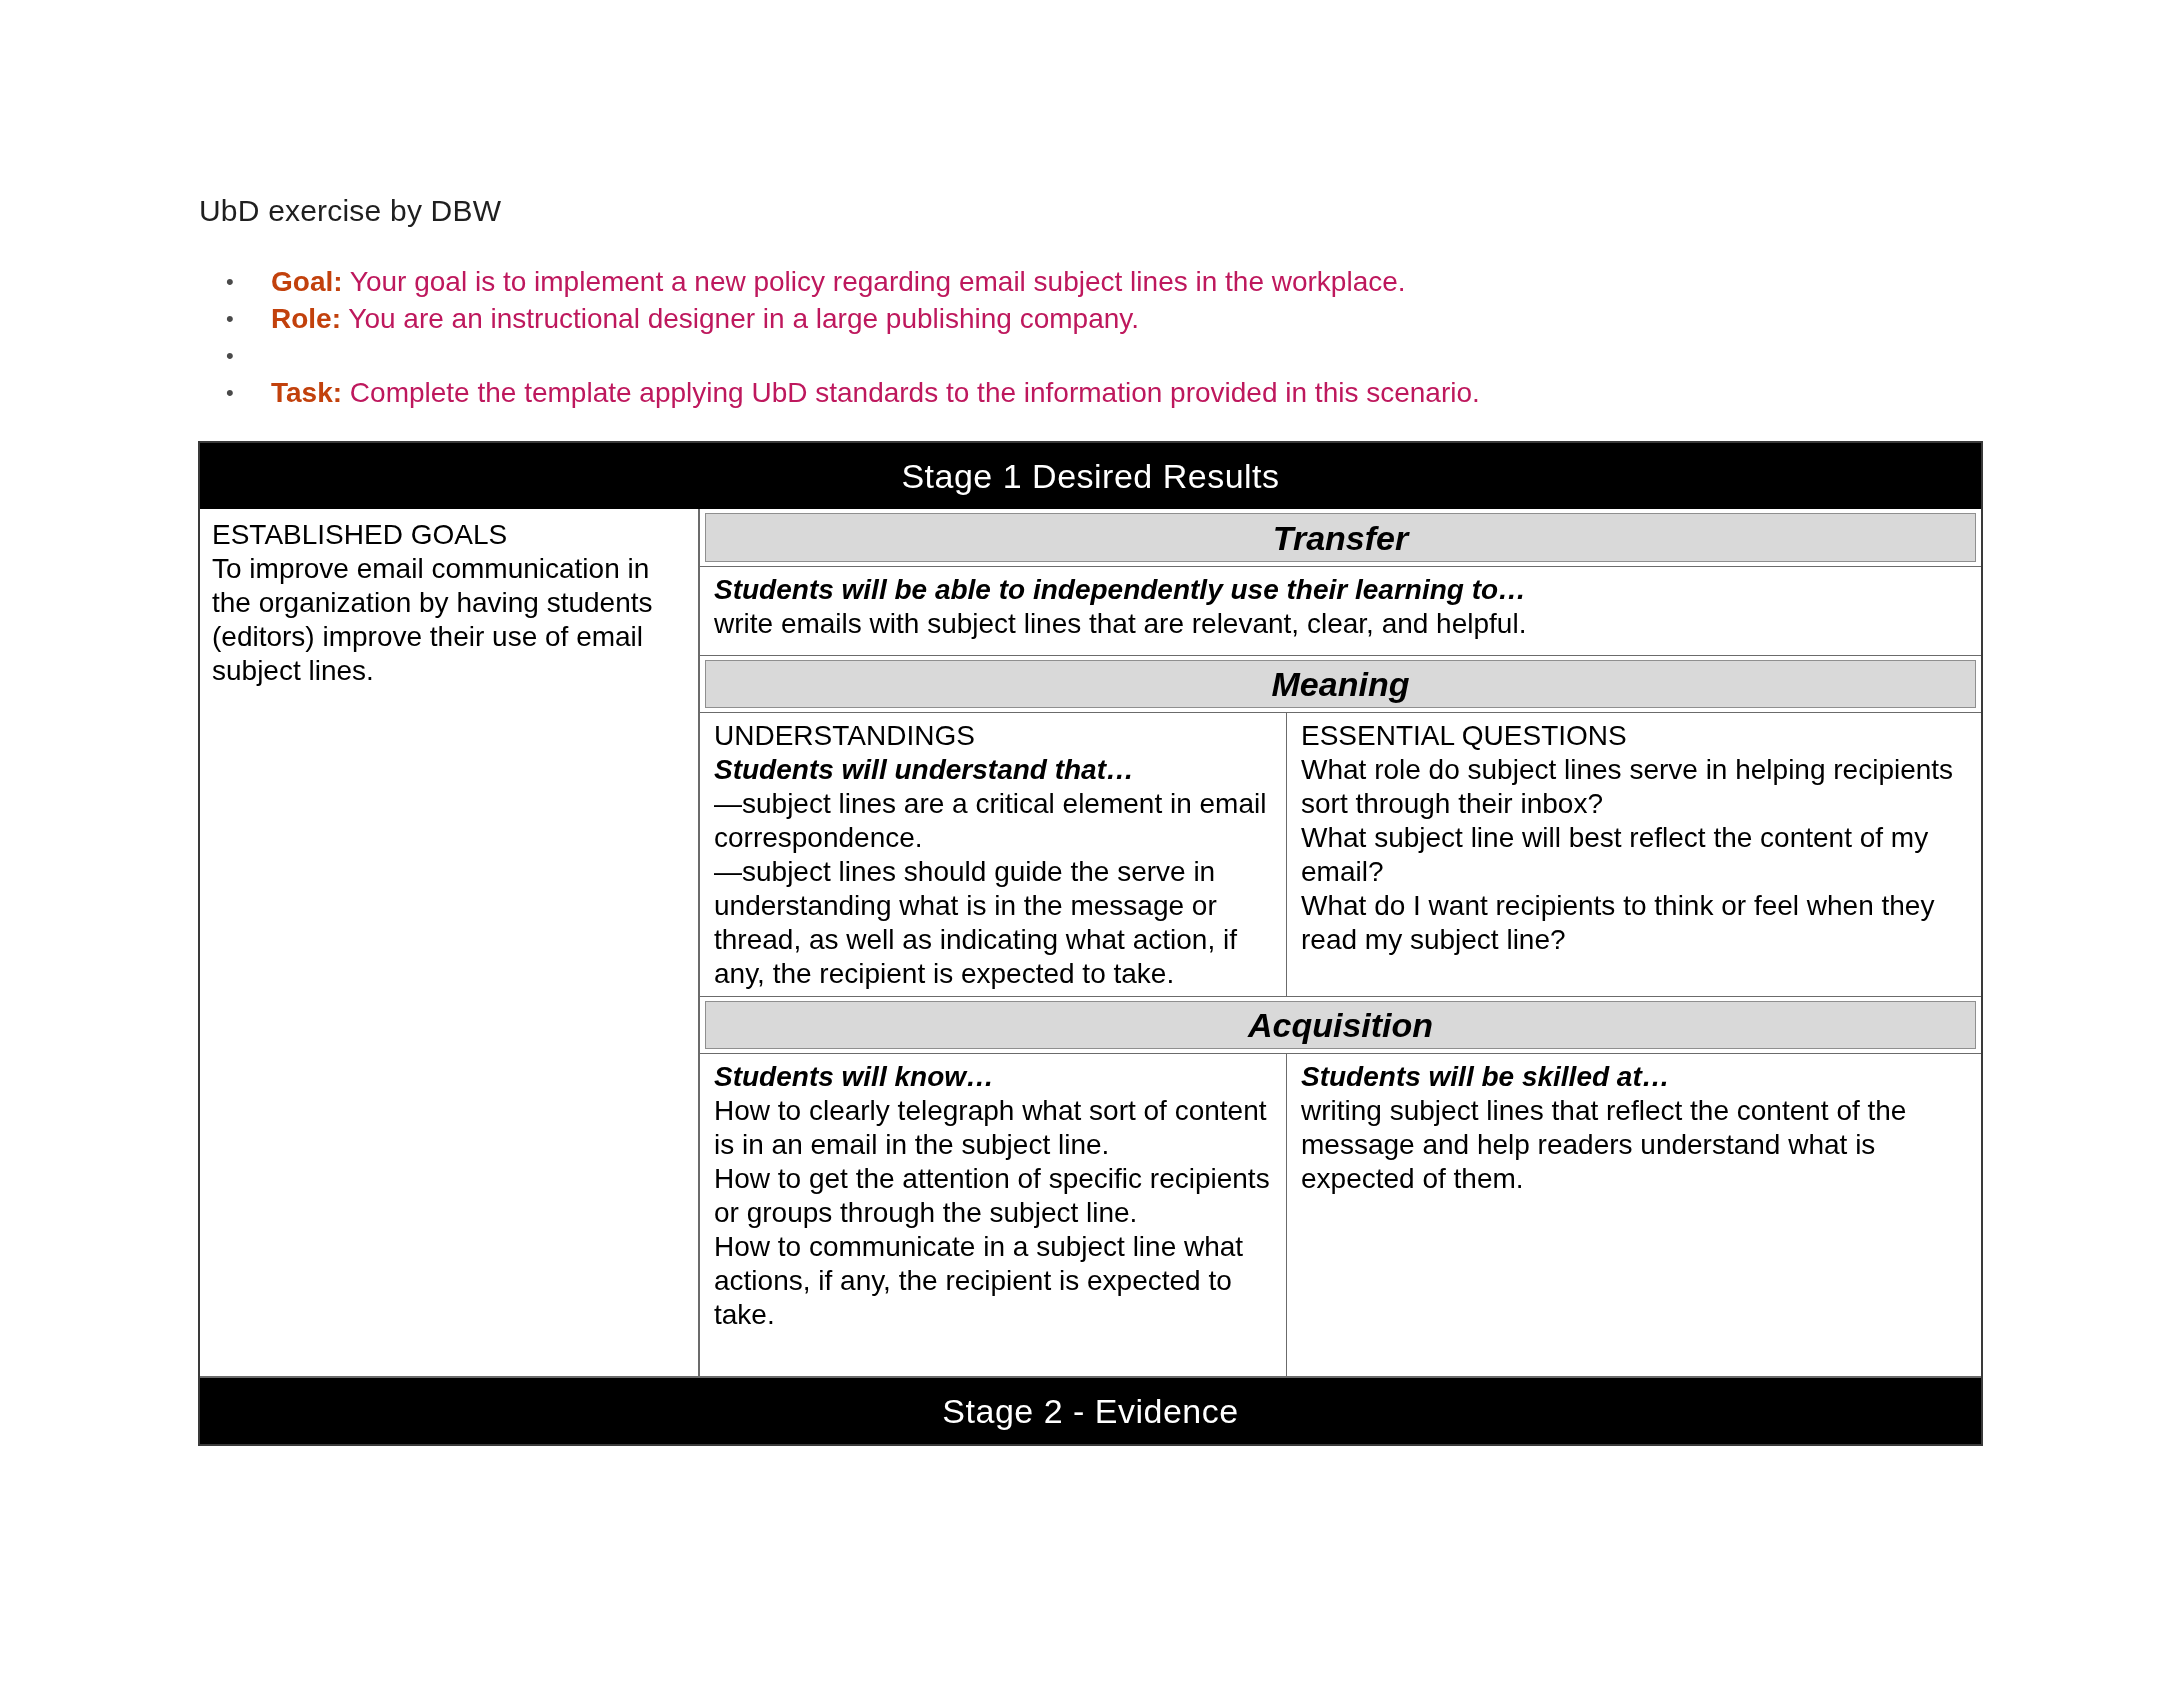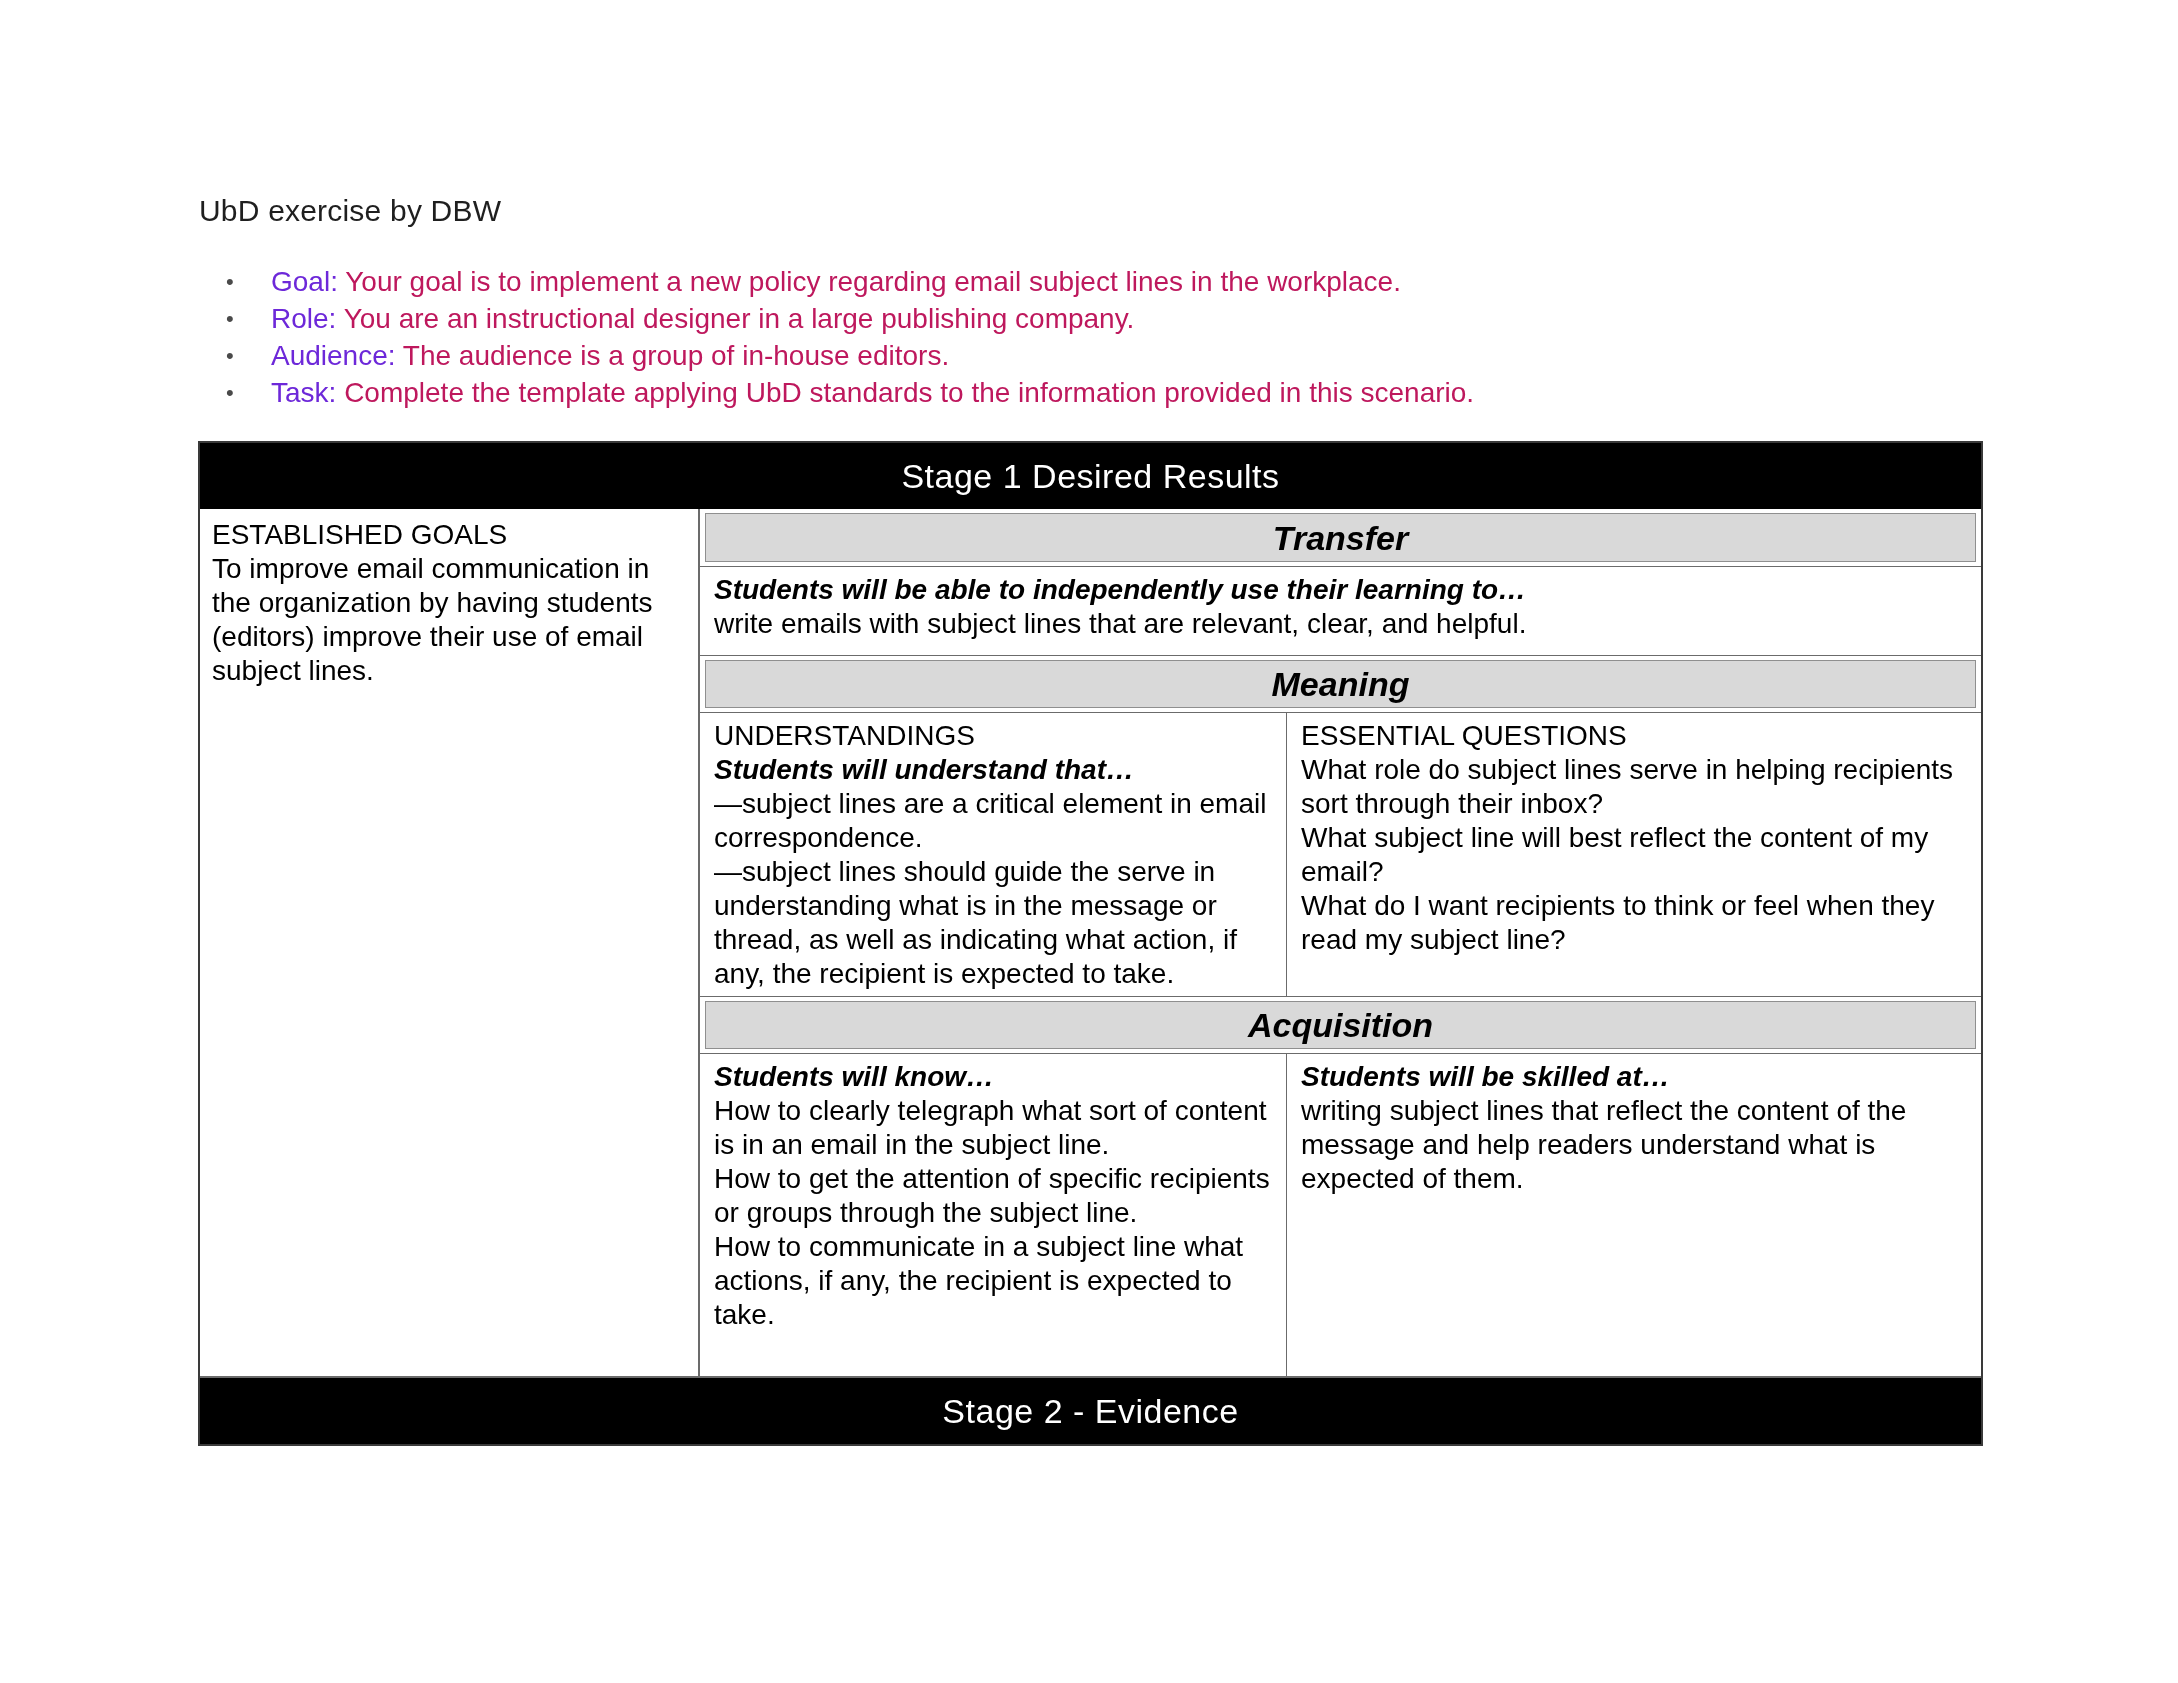--- a/index.html
+++ b/index.html
@@ -19,21 +19,21 @@
   }
   .brief {
     position:absolute; left:198px; top:263px;
     color:#3c3c3c; font-size:28px;
   }
   .brief-item { display:flex; line-height:37px; }
   .brief-bullet {
     width:73px; padding-left:28px; box-sizing:border-box;
     font-size:22px; color:#4a4a4a;
   }
-  .brief-label { font-weight:normal; color:#6d28d9; }
+  .brief-label { font-weight:bold; color:#c2410c; }
   .brief-text { color:#be185d; }
 
   
   .ubd-table {
     position:absolute; left:198px; top:441px;
     width:1785px;
     border:2px solid #3a3a3a;
     box-sizing:border-box;
     background:#fff;
     font-size:28px; line-height:34px;
@@ -103,21 +103,20 @@
     <div class="brief-item">
       <span class="brief-bullet">•</span>
       <span><span class="brief-label">Goal:</span> <span class="brief-text">Your goal is to implement a new policy regarding email subject lines in the workplace.</span></span>
     </div>
     <div class="brief-item">
       <span class="brief-bullet">•</span>
       <span><span class="brief-label">Role:</span> <span class="brief-text">You are an instructional designer in a large publishing company.</span></span>
     </div>
     <div class="brief-item">
       <span class="brief-bullet">•</span>
-      <span><span class="brief-label">Audience:</span> <span class="brief-text">The audience is a group of in-house editors.</span></span>
     </div>
     <div class="brief-item">
       <span class="brief-bullet">•</span>
       <span><span class="brief-label">Task:</span> <span class="brief-text">Complete the template applying UbD standards to the information provided in this scenario.</span></span>
     </div>
   </div>
 
   <div class="ubd-table">
 
     <div class="stage-bar">

